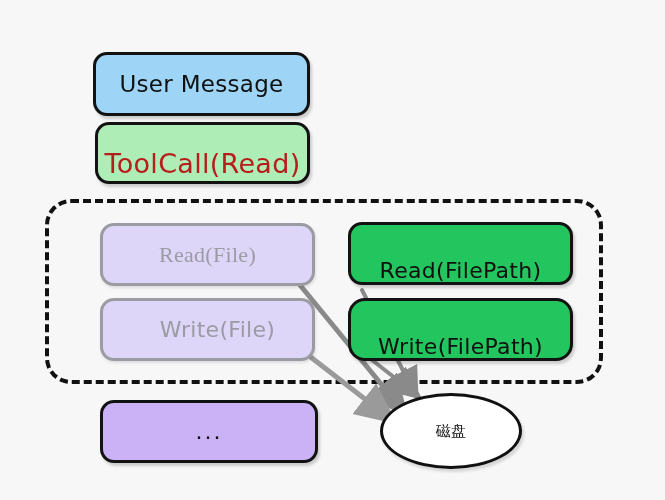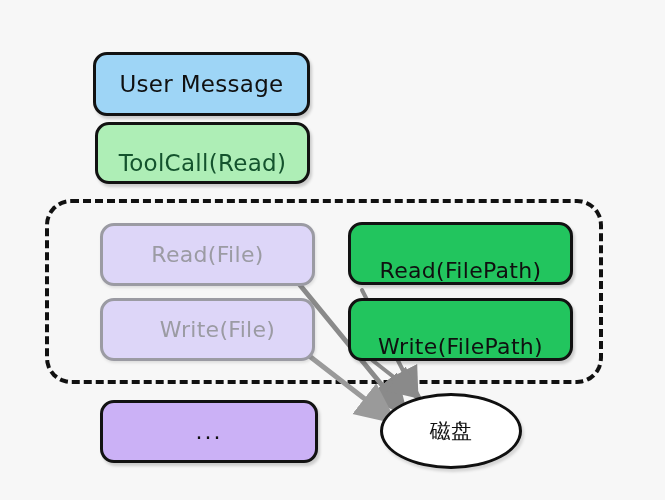--- a/index.html
+++ b/index.html
@@ -49,76 +49,76 @@
   }
   .node-user .label { font-size: 23px; color: #101010; }
 
   .node-toolcall {
     left: 95px; top: 122px;
     width: 215px; height: 62px;
     background: #aeeeb6;
     border: 3px solid #121212;
     box-shadow: 2px 3px 3px rgba(0,0,0,0.18);
   }
-  .node-toolcall .label { font-size: 23px; color: #14532d; margin-top: 20px; }
+  .node-toolcall .label { font-size: 27px; color: #b91c1c; margin-top: 20px; }
 
   
   .group-dashed {
     position: absolute;
     left: 45px; top: 199px;
     width: 558px; height: 185px;
     border: 4px dashed #111111;
     border-radius: 26px;
     background: transparent;
     box-sizing: border-box;
   }
 
   
   .node-faded {
     background: #ddd6f8;
     border: 3px solid #9b9ba3;
     box-shadow: 1px 2px 3px rgba(0,0,0,0.10);
   }
   .node-faded .label { font-size: 22px; color: #9b9ba3; }
 
-  .node-readfile  { left: 100px; top: 223px; width: 215px; height: 63px; }
+  .node-readfile  { left: 100px; top: 223px; width: 215px; height: 63px; font-family: Liberation Serif, serif; }
   .node-writefile { left: 100px; top: 298px; width: 215px; height: 63px; padding-left: 20px; }
 
   
   .node-active {
     background: #22c55e;
     border: 3px solid #121212;
     box-shadow: 2px 3px 3px rgba(0,0,0,0.18);
     align-items: flex-end;
   }
   .node-active .label { font-size: 22px; color: #101010; }
 
   .node-readpath  { left: 348px; top: 222px; width: 225px; height: 63px; }
-  .node-writepath { left: 348px; top: 298px; width: 225px; height: 63px; }
+  .node-writepath { left: 348px; top: 298px; width: 225px; height: 63px; border-radius: 17px; }
 
   
   .node-more {
     left: 100px; top: 400px;
     width: 218px; height: 63px;
     background: #cbb1f6;
     border: 3px solid #121212;
     box-shadow: 2px 3px 3px rgba(0,0,0,0.18);
   }
   .node-more .label { font-size: 22px; color: #101010; letter-spacing: 2px; }
 
   
   .node-disk {
     left: 380px; top: 393px;
     width: 142px; height: 76px;
     background: #ffffff;
     border: 3px solid #101010;
     border-radius: 50%;
     box-shadow: 2px 3px 3px rgba(0,0,0,0.14);
   }
-  .node-disk .label { font-size: 21px; color: #101010; }
+  .node-disk .label { font-size: 15px; color: #101010; }
 
   
   #arrows {
     position: absolute;
     left: 0; top: 0;
     width: 665px; height: 500px;
     pointer-events: none;
   }
 </style>
 </head>

